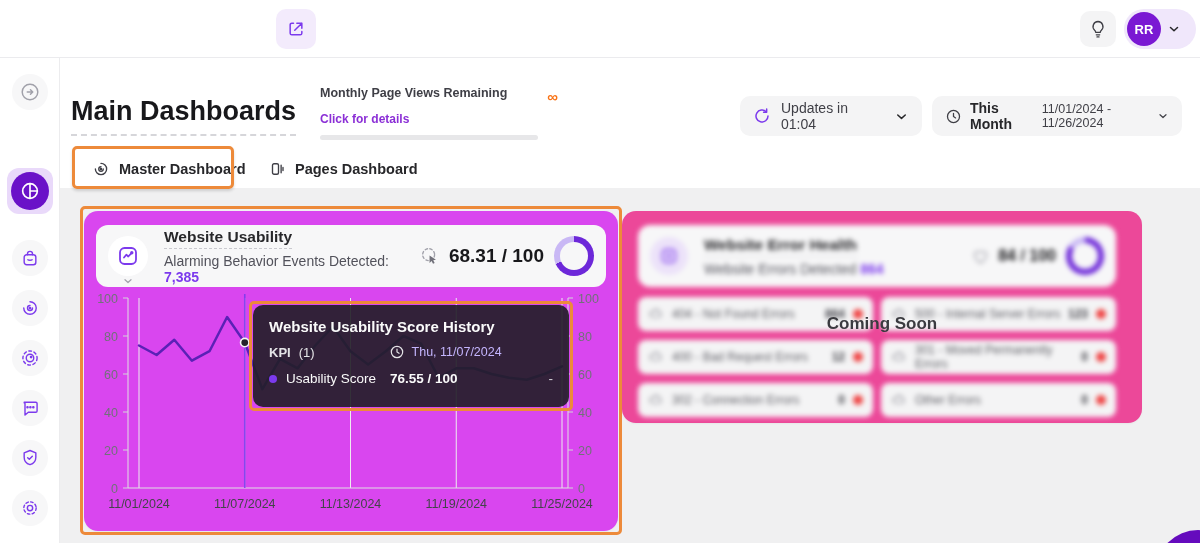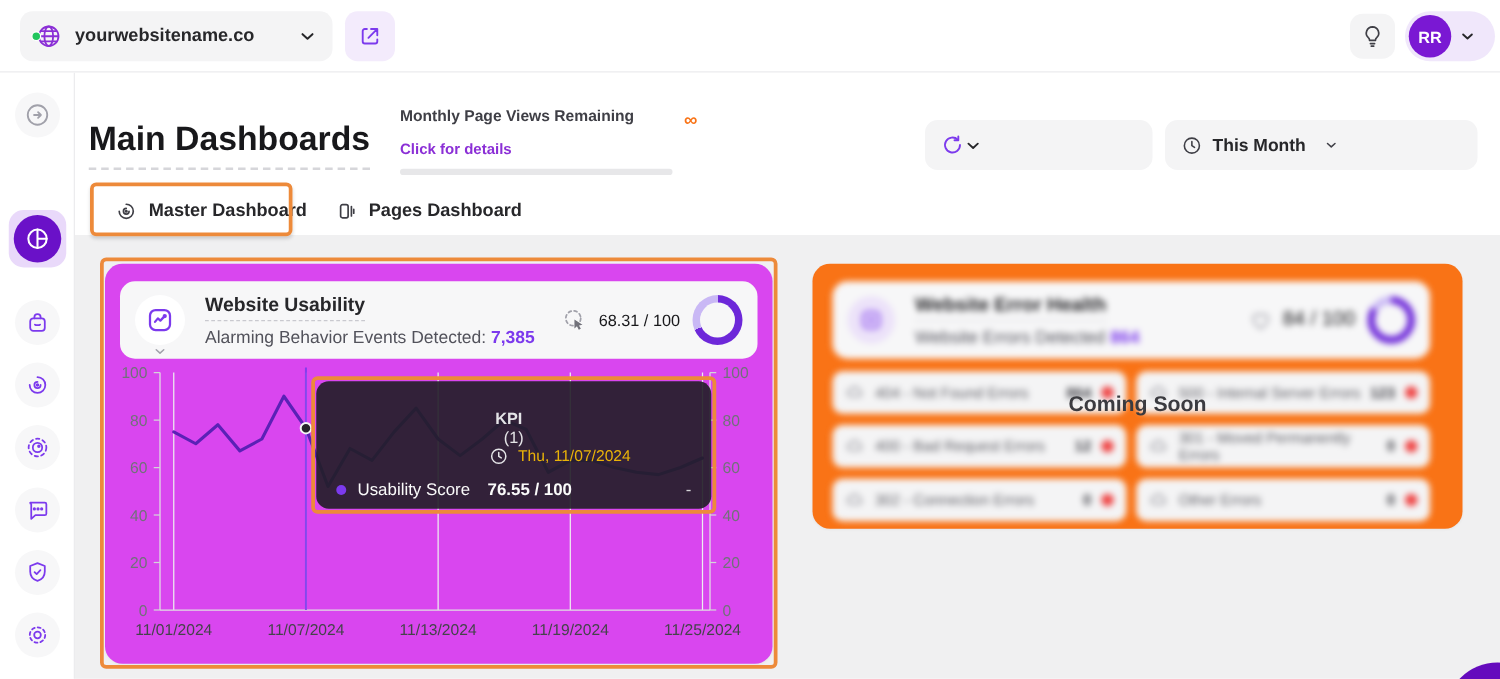--- a/index.html
+++ b/index.html
@@ -80,45 +80,45 @@
     background:#f7f7f8; border-radius:12px; display:flex; align-items:center; padding:0 12px; }
   .chip { width:40px; height:40px; border-radius:50%; background:#fff; display:flex;
     align-items:center; justify-content:center; color:#7c3aed; position:relative; }
   .chip .chev { position:absolute; bottom:-11px; left:14px; color:#a1a1aa; }
   .ct-wrap { margin-left:16px; flex:1; }
   .ct-title { font-size:15.5px; font-weight:700; color:#27272a; display:inline-block;
     border-bottom:1px dashed #c9c9cf; padding-bottom:2px; }
   .ct-sub { font-size:14px; color:#52525b; margin-top:4px; }
   .ct-sub b { color:#7c3aed; }
   .score-wrap { display:flex; align-items:center; }
-  .score-txt { font-size:13px; font-weight:400; color:#18181b; margin:0 10px 0 8px; }
+  .score-txt { font-size:19px; font-weight:700; color:#18181b; margin:0 10px 0 8px; }
   .donut { width:40px; height:40px; border-radius:50%; position:relative; }
   .donut .hole { position:absolute; left:6px; top:6px; width:28px; height:28px;
     border-radius:50%; background:#f7f7f8; }
 
   
   .chart-svg { position:absolute; left:0px; top:79px; }
 
   
   .tip { position:absolute; left:253px; top:305px; width:316px; height:102px;
     background:rgba(33,30,38,0.91); border-radius:10px; color:#fafafa;
     padding:13px 16px 0 16px; z-index:6; }
   .tip-title { font-size:15px; font-weight:600; }
-  .tip-row { display:flex; align-items:center; margin-top:9px; font-size:13px; color:#e4e4e7;flex-direction:column; }
+  .tip-row { display:flex; align-items:center; margin-top:9px; font-size:13px; color:#e4e4e7; }
   .tip-kpi { font-weight:600; margin-right:8px; }
-  .tip-date-grp { display:flex; align-items:center; margin-left:74px; color:#eab308; }
+  .tip-date-grp { display:flex; align-items:center; margin-left:74px; color:#c4b5fd; }
   .tip-date { font-size:12.5px; margin-left:7px; }
   .tip-series-row { display:flex; align-items:center; margin-top:11px; font-size:13.5px; }
   .tip-dot { width:8px; height:8px; border-radius:50%; background:#7c3aed; margin-right:9px; }
   .tip-val { font-weight:600; margin-left:14px; flex:1; }
   .tip-dash { color:#d4d4d8; }
 
   
-  .ecard { position:absolute; left:650px; top:211px; width:520px; height:212px;
-    background:#f97316; border-radius:14px; box-shadow:0 1px 2px rgba(0,0,0,.04); }
+  .ecard { position:absolute; left:622px; top:211px; width:520px; height:212px;
+    background:#ec4899; border-radius:14px; box-shadow:0 1px 2px rgba(0,0,0,.04); }
   .blurwrap { position:absolute; inset:0; filter:blur(2.6px); }
   .ecard .card-head { width:478px; left:16px; }
   .echip { width:38px; height:38px; border-radius:50%; background:#ece2f9; display:flex;
     align-items:center; justify-content:center; color:#7c3aed; }
   .err-items { position:absolute; left:16px; top:86px; width:478px;
     display:grid; grid-template-columns:1fr 1fr; gap:9px 8px; }
   .err-row { height:34px; background:#f4f4f5; border-radius:8px; display:flex;
     align-items:center; padding:0 10px; }
   .err-label { font-size:12px; color:#5f5f66; margin-left:8px; flex:1; }
   .err-val { font-size:12px; font-weight:700; color:#3f3f46; }
@@ -134,36 +134,20 @@
   .anno-tip { left:249px; top:301px; width:324px; height:110px; }
 
   
   .fab { position:absolute; left:1156px; top:530px; width:84px; height:84px;
     border-radius:50%; background:#650bbd; z-index:7; cursor:pointer; }
 </style>
 </head>
 <body>
 
 <div class="topbar">
-  <div class="site-pill">
-    <span class="glb">
-      <svg width="22" height="22" viewBox="0 0 24 24" fill="none" stroke="#8b2fd6" stroke-width="1.6">
-        <circle cx="12" cy="12" r="8.5"></circle>
-          <ellipse cx="12" cy="12" rx="3.8" ry="8.5"></ellipse>
-        <path d="M3.5 12h17M5 7.5h14M5 16.5h14"></path>
-        </svg>
-      <span class="greendot"></span>
-    </span>
-    <span class="site-label">yourwebsitename.co</span>
-    <span>
-      <svg width="16" height="16" viewBox="0 0 24 24" fill="none" stroke="#27272a" stroke-width="2.4" stroke-linecap="round" stroke-linejoin="round">
-          <path d="M6 9.5l6 5.5 6-5.5"></path>
-        </svg>
-    </span>
-  </div>
   <div class="open-btn">
     <span>
       <svg width="20" height="20" viewBox="0 0 24 24" fill="none" stroke="#7c3aed" stroke-width="1.8" stroke-linecap="round" stroke-linejoin="round">
         <path d="M9 5H7a2 2 0 0 0-2 2v10a2 2 0 0 0 2 2h10a2 2 0 0 0 2-2v-2"></path>
         <path d="M13 5h6v6M19 5l-8.5 8.5"></path>
         </svg>
     </span>
   </div>
   <div class="bulb-btn">
     <span>
@@ -264,34 +248,36 @@
     <div class="pv-bar"></div>
     <div class="pv-inf">∞</div>
   </div>
   <div class="pill updates-pill">
     <span>
       <svg width="18" height="18" viewBox="0 0 24 24" fill="none" stroke="#7c3aed" stroke-width="2" stroke-linecap="round" stroke-linejoin="round">
         <path d="M20 12a8 8 0 1 1-2.4-5.7"></path>
           <path d="M18.2 2.8v4.1h-4.1"></path>
         </svg>
     </span>
+    <span class="updates-txt">Updates in 01:04</span>
     <span>
       <svg width="15" height="15" viewBox="0 0 24 24" fill="none" stroke="#27272a" stroke-width="2.4" stroke-linecap="round" stroke-linejoin="round">
           <path d="M6 9.5l6 5.5 6-5.5"></path>
         </svg>
     </span>
   </div>
   <div class="pill period-pill">
     <span>
       <svg width="17" height="17" viewBox="0 0 24 24" fill="none" stroke="#3f3f46" stroke-width="1.8" stroke-linecap="round">
         <circle cx="12" cy="12" r="8.5"></circle>
           <path d="M12 7.5V12l3 2"></path>
         </svg>
     </span>
     <span class="period-label">This Month</span>
+    <span class="period-range">11/01/2024 - 11/26/2024</span>
     <span style="margin-left:4px">
       <svg width="12" height="12" viewBox="0 0 24 24" fill="none" stroke="#3f3f46" stroke-width="2.4" stroke-linecap="round" stroke-linejoin="round">
           <path d="M6 9.5l6 5.5 6-5.5"></path>
         </svg>
     </span>
   </div>
 </div>
 
 <div class="tabs">
   <div class="tab tab-master">
@@ -390,20 +376,21 @@
       <text x="266.5" y="218" text-anchor="middle" font-size="12.5" fill="#44444a">11/13/2024</text>
       <text x="372.25" y="218" text-anchor="middle" font-size="12.5" fill="#44444a">11/19/2024</text>
       <text x="478" y="218" text-anchor="middle" font-size="12.5" fill="#44444a">11/25/2024</text>
       <line x1="160.75" y1="4" x2="160.75" y2="198" stroke="#7c3aed" stroke-width="1.6" opacity="0.9"></line>
       <polyline points="55.0,55.5 72.6,65.0 90.3,49.8 107.9,70.7 125.5,61.2 143.1,27.0 160.8,52.6 178.4,99.2 196.0,68.8 213.6,78.3 231.3,55.5 248.9,36.5 266.5,61.2 284.1,74.5 301.8,61.2 319.4,46.0 337.0,53.6 354.6,87.8 372.3,78.3 389.9,78.3 407.5,84.0 425.1,87.8 442.8,89.7 460.4,84.0 478.0,76.4" fill="none" stroke="#5b21b6" stroke-width="2.5" stroke-linejoin="round" stroke-linecap="round"></polyline>
       <circle cx="160.75" cy="52.55500000000001" r="4.2" fill="#26222c" stroke="#f4f4f5" stroke-width="1.6"></circle>
     </svg>
 </div>
 
 <div class="tip">
+  <div class="tip-title">Website Usability Score History</div>
   <div class="tip-row">
     <span class="tip-kpi">KPI</span>
     <span>(1)</span>
     <span class="tip-date-grp">
       <span>
         <svg width="16" height="16" viewBox="0 0 24 24" fill="none" stroke="#e4e4e7" stroke-width="1.8" stroke-linecap="round">
           <circle cx="12" cy="12" r="8.5"></circle>
             <path d="M12 7.5V12l3 2"></path>
           </svg>
       </span>

